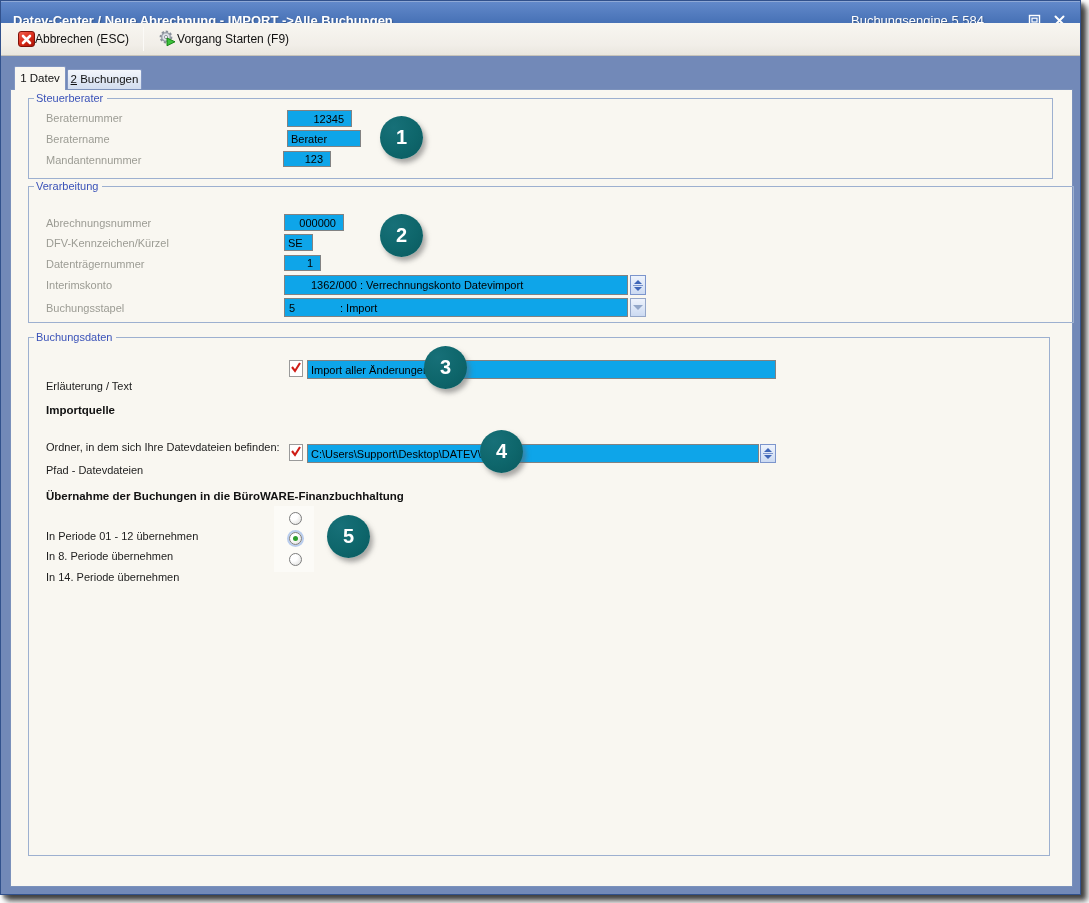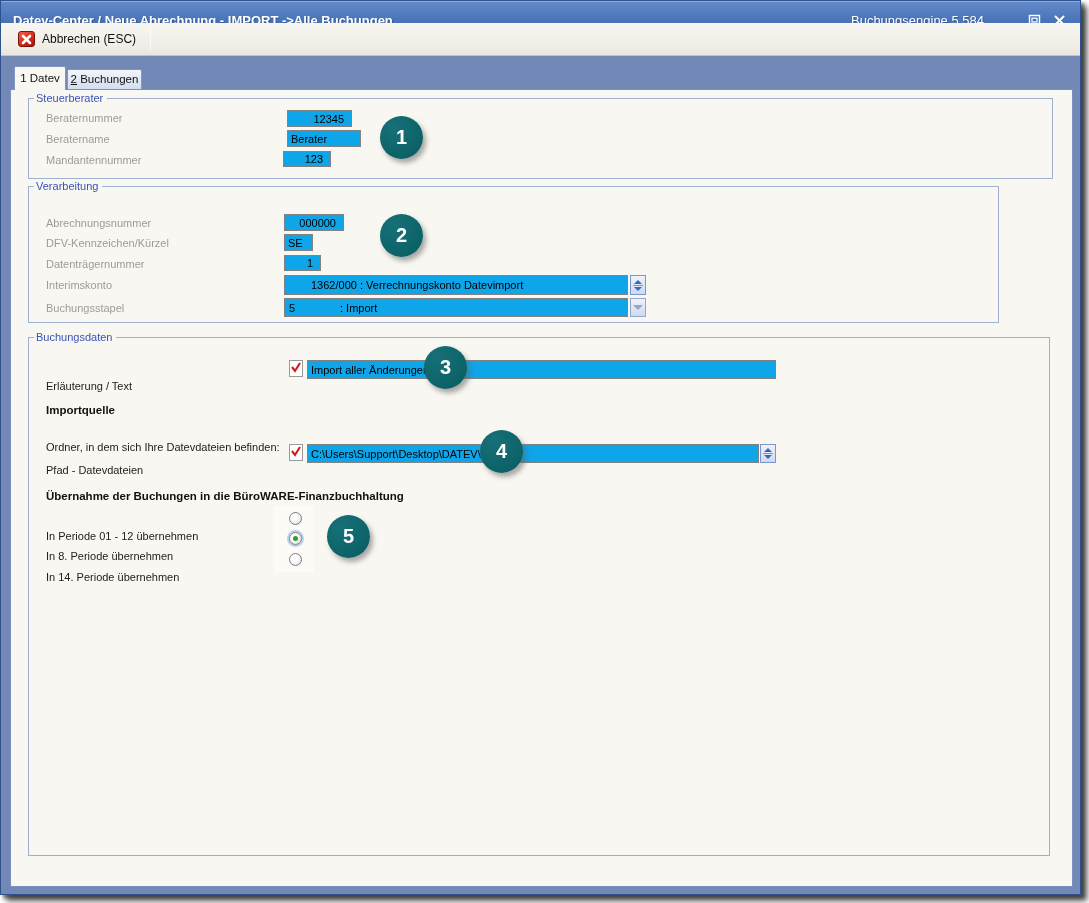--- a/index.html
+++ b/index.html
@@ -22,21 +22,21 @@
     text-shadow:1px 1px 1px rgba(0,0,0,0.25);}
   .winbtn{width:16px;height:14px;display:flex;align-items:center;justify-content:center;cursor:default;}
   .winbtn.restore{margin-right:9px;}
   .winbtn.close{margin-right:13px;}
 
   
   .toolbar{position:absolute;left:0;top:22px;right:0;height:33px;
     background:linear-gradient(180deg,#f8f6f1 0%,#f1eee8 70%,#e9e6de 100%);
     border-bottom:1px solid #c6c3ba;
     display:flex;align-items:center;padding-left:8px;color:#111;}
-  .tb-btn{display:flex;align-items:center;gap:7px;height:26px;padding:0 9px;font-size:12px;}
+  .tb-btn{display:flex;align-items:center;height:26px;padding:0 9px;font-size:12px;}
   .tb-sep{width:1px;height:24px;background:#b3b0a8;border-right:1px solid #fbfaf7;margin:0 5px;}
   .icon-cancel{width:17px;height:16px;border-radius:3px;border:1px solid #7e120a;
     background:linear-gradient(145deg,#f2604f 0%,#d92a17 55%,#a81205 100%);
     display:flex;align-items:center;justify-content:center;}
 
   
   .client{position:absolute;left:0;top:56px;right:0;bottom:0;background:#7289b8;}
   .tab{position:absolute;font-size:11.5px;color:#111;text-align:center;
     border:1px solid #8196c2;border-bottom:none;border-radius:2px 2px 0 0;}
   .tab.active{left:13px;top:9px;width:52px;height:24px;line-height:22px;background:#f9f7f1;z-index:3;}
@@ -121,20 +121,31 @@
   <div class="toolbar">
     <div class="tb-btn">
       <span class="icon-cancel">
         <svg width="11" height="11" viewBox="0 0 11 11">
           <path d="M2 2 L9 9 M9 2 L2 9" stroke="#ffffff" stroke-width="2.6" stroke-linecap="round"></path>
         </svg>
       </span>
       <span>Abbrechen (ESC)</span>
     </div>
     <div class="tb-sep"></div>
+    <div class="tb-btn">
+      <span>
+        <svg width="19" height="18" viewBox="0 0 19 18">
+          <circle cx="8" cy="8" r="5.4" fill="#c9ced6" stroke="#8a909a" stroke-width="2" stroke-dasharray="2.2 1.9"></circle>
+          <circle cx="8" cy="8" r="4.2" fill="#dfe3e9" stroke="#8a909a" stroke-width="1"></circle>
+          <circle cx="8" cy="8" r="1.6" fill="#f7f7f7" stroke="#8a909a" stroke-width="0.9"></circle>
+          <polygon points="9,9 17,12.8 9,16.8" fill="#3cc23c" stroke="#0c7c0c" stroke-width="0.9"></polygon>
+        </svg>
+      </span>
+      <span>Vorgang Starten (F9)</span>
+    </div>
   </div>
 
   <div class="client">
 
     <div class="tab active">
       <span>1 Datev</span>
     </div>
     <div class="tab inactive">
       <span class="u">2</span><span class="pre"> Buchungen</span>
     </div>
@@ -147,21 +158,21 @@
         <span class="lbl" style="left:17px;top:13px;">Beraternummer</span>
         <div class="field right" style="left:258px;top:11px;width:65px;height:17px;">12345</div>
 
         <span class="lbl" style="left:17px;top:34px;">Beratername</span>
         <div class="field left" style="left:258px;top:31px;width:74px;height:17px;">Berater</div>
 
         <span class="lbl" style="left:17px;top:55px;">Mandantennummer</span>
         <div class="field right" style="left:254px;top:52px;width:48px;height:16px;">123</div>
       </div>
 
-      <div class="group" style="left:17px;top:96px;width:971px;height:137px;text-decoration:underline;">
+      <div class="group" style="left:17px;top:96px;width:1046px;height:137px;text-decoration:underline;">
         <span class="group-title">Verarbeitung</span>
 
         <span class="lbl" style="left:17px;top:30px;">Abrechnungsnummer</span>
         <div class="field right" style="left:255px;top:27px;width:60px;height:17px;">000000</div>
 
         <span class="lbl" style="left:17px;top:50px;">DFV-Kennzeichen/Kürzel</span>
         <div class="field left" style="left:255px;top:47px;width:29px;height:17px;">SE</div>
 
         <span class="lbl" style="left:17px;top:71px;">Datenträgernummer</span>
         <div class="field right" style="left:255px;top:68px;width:37px;height:16px;">1</div>

